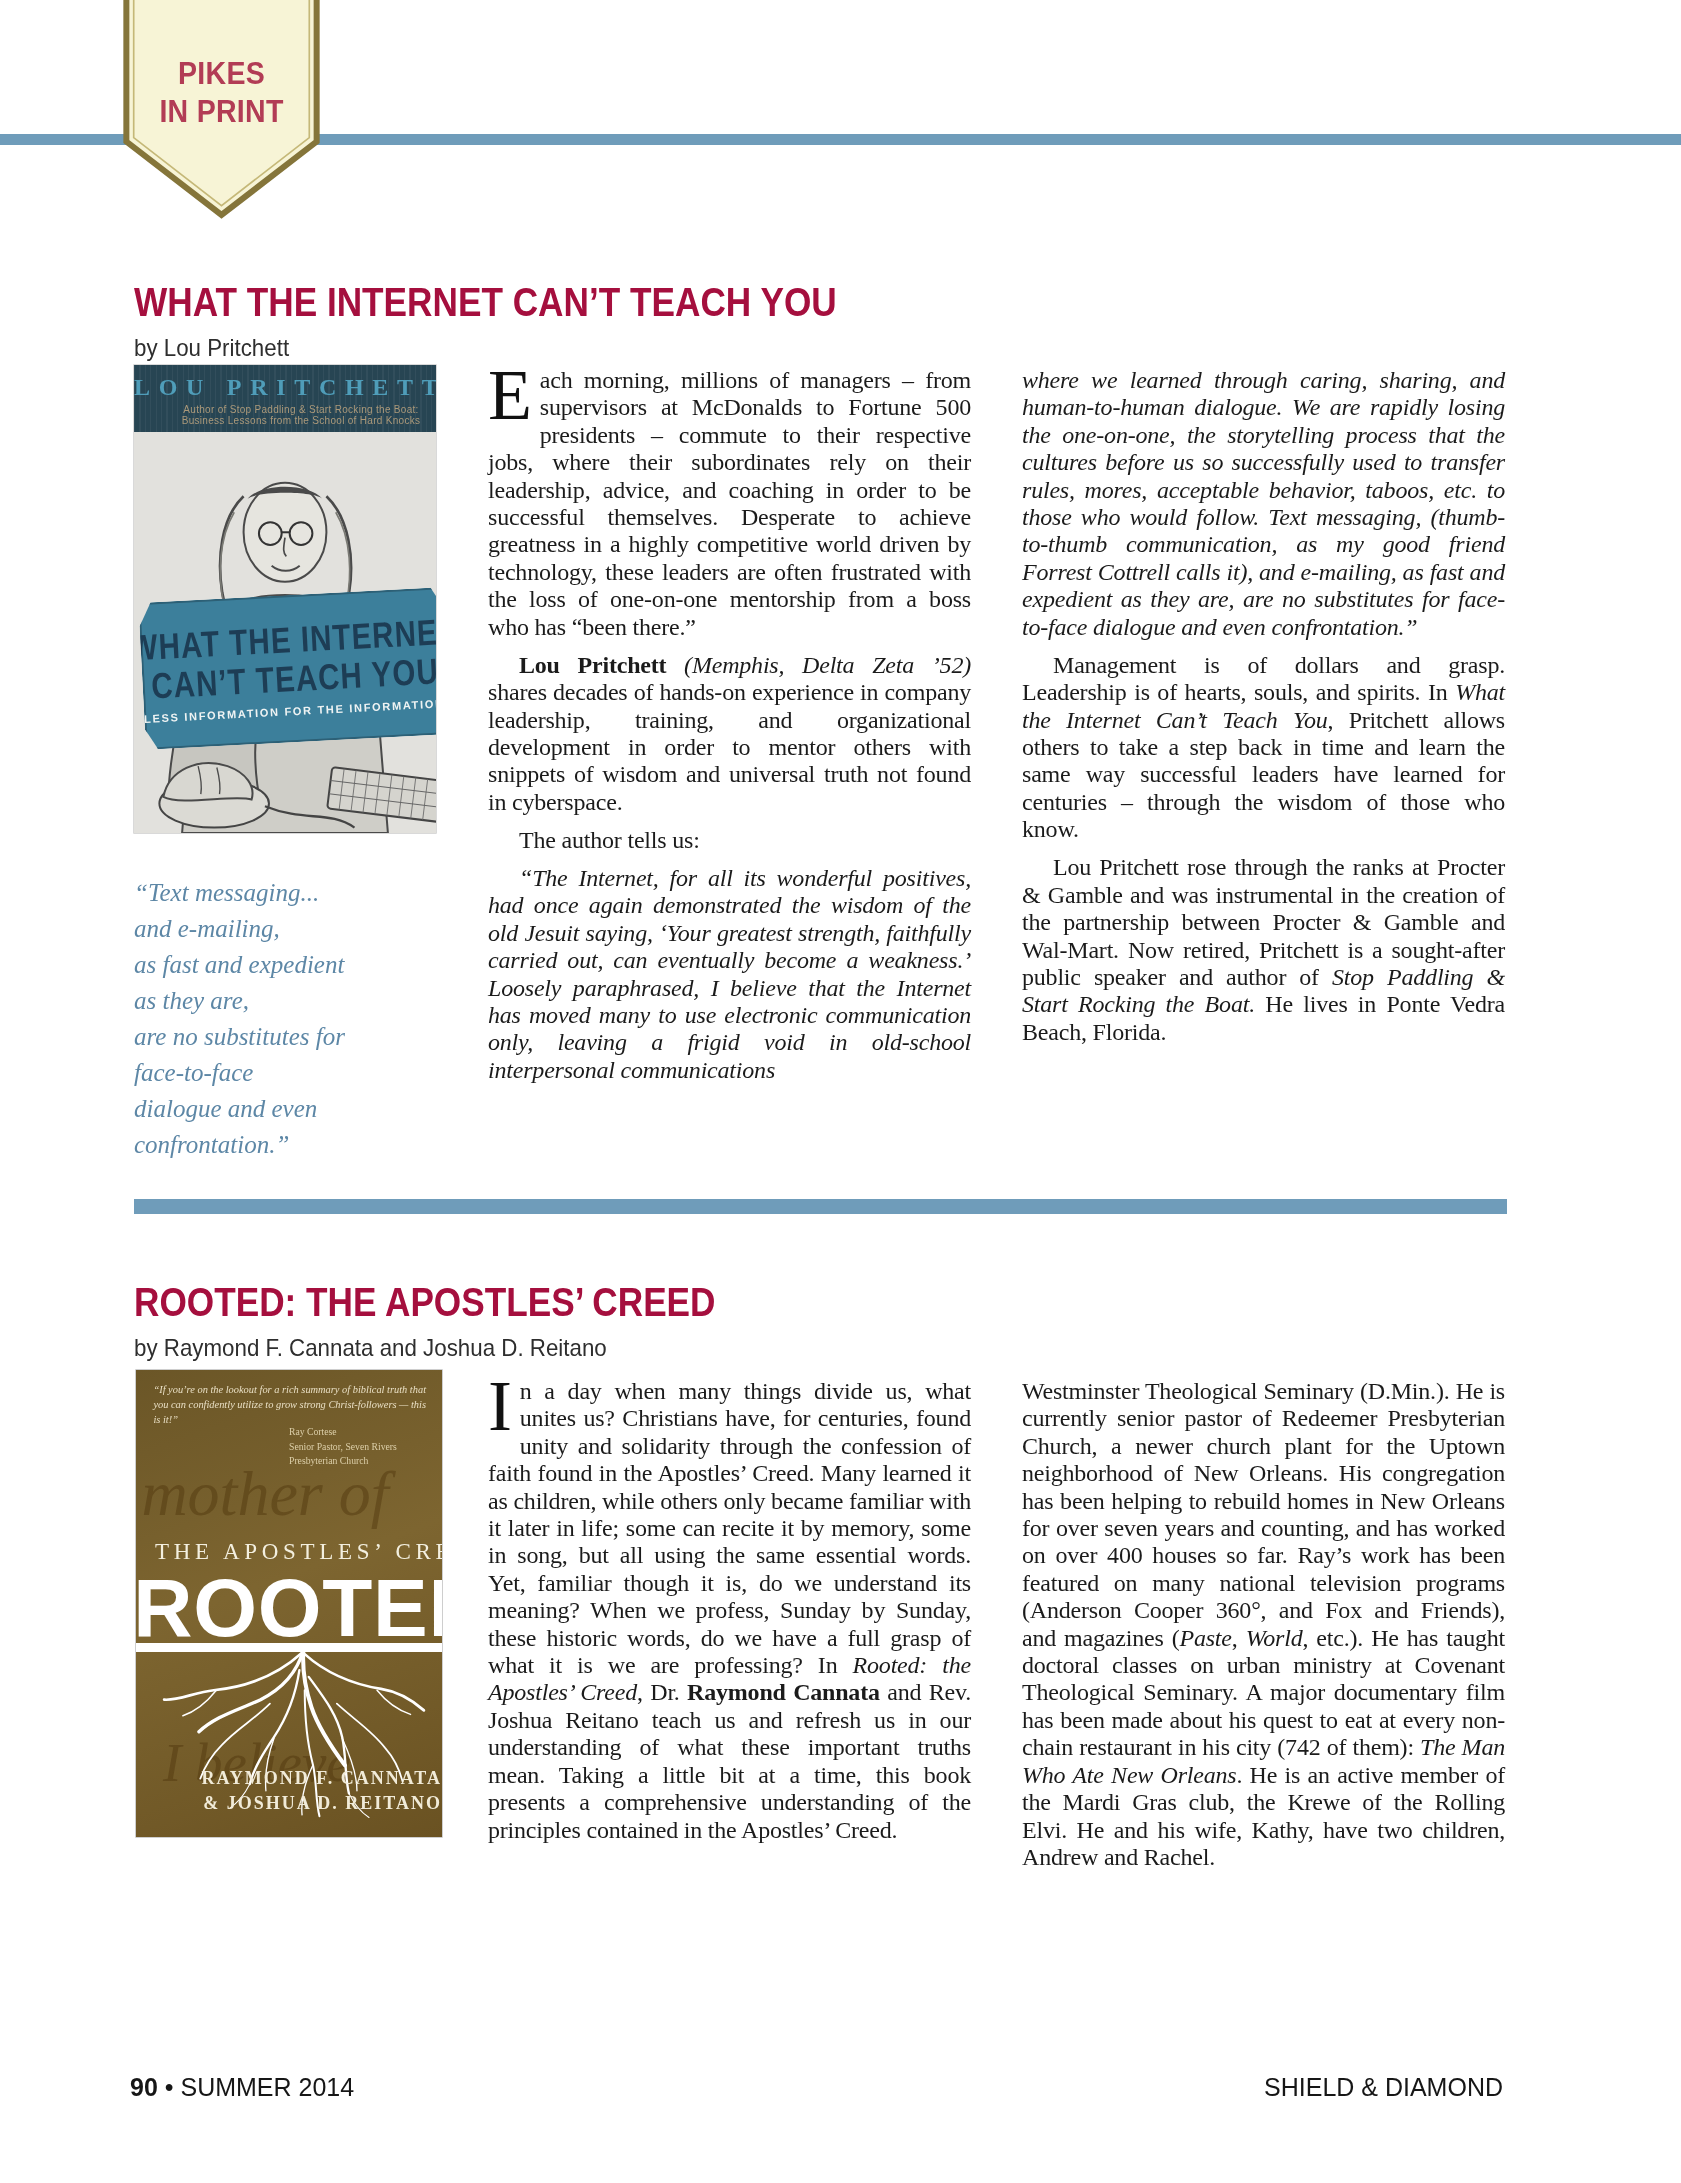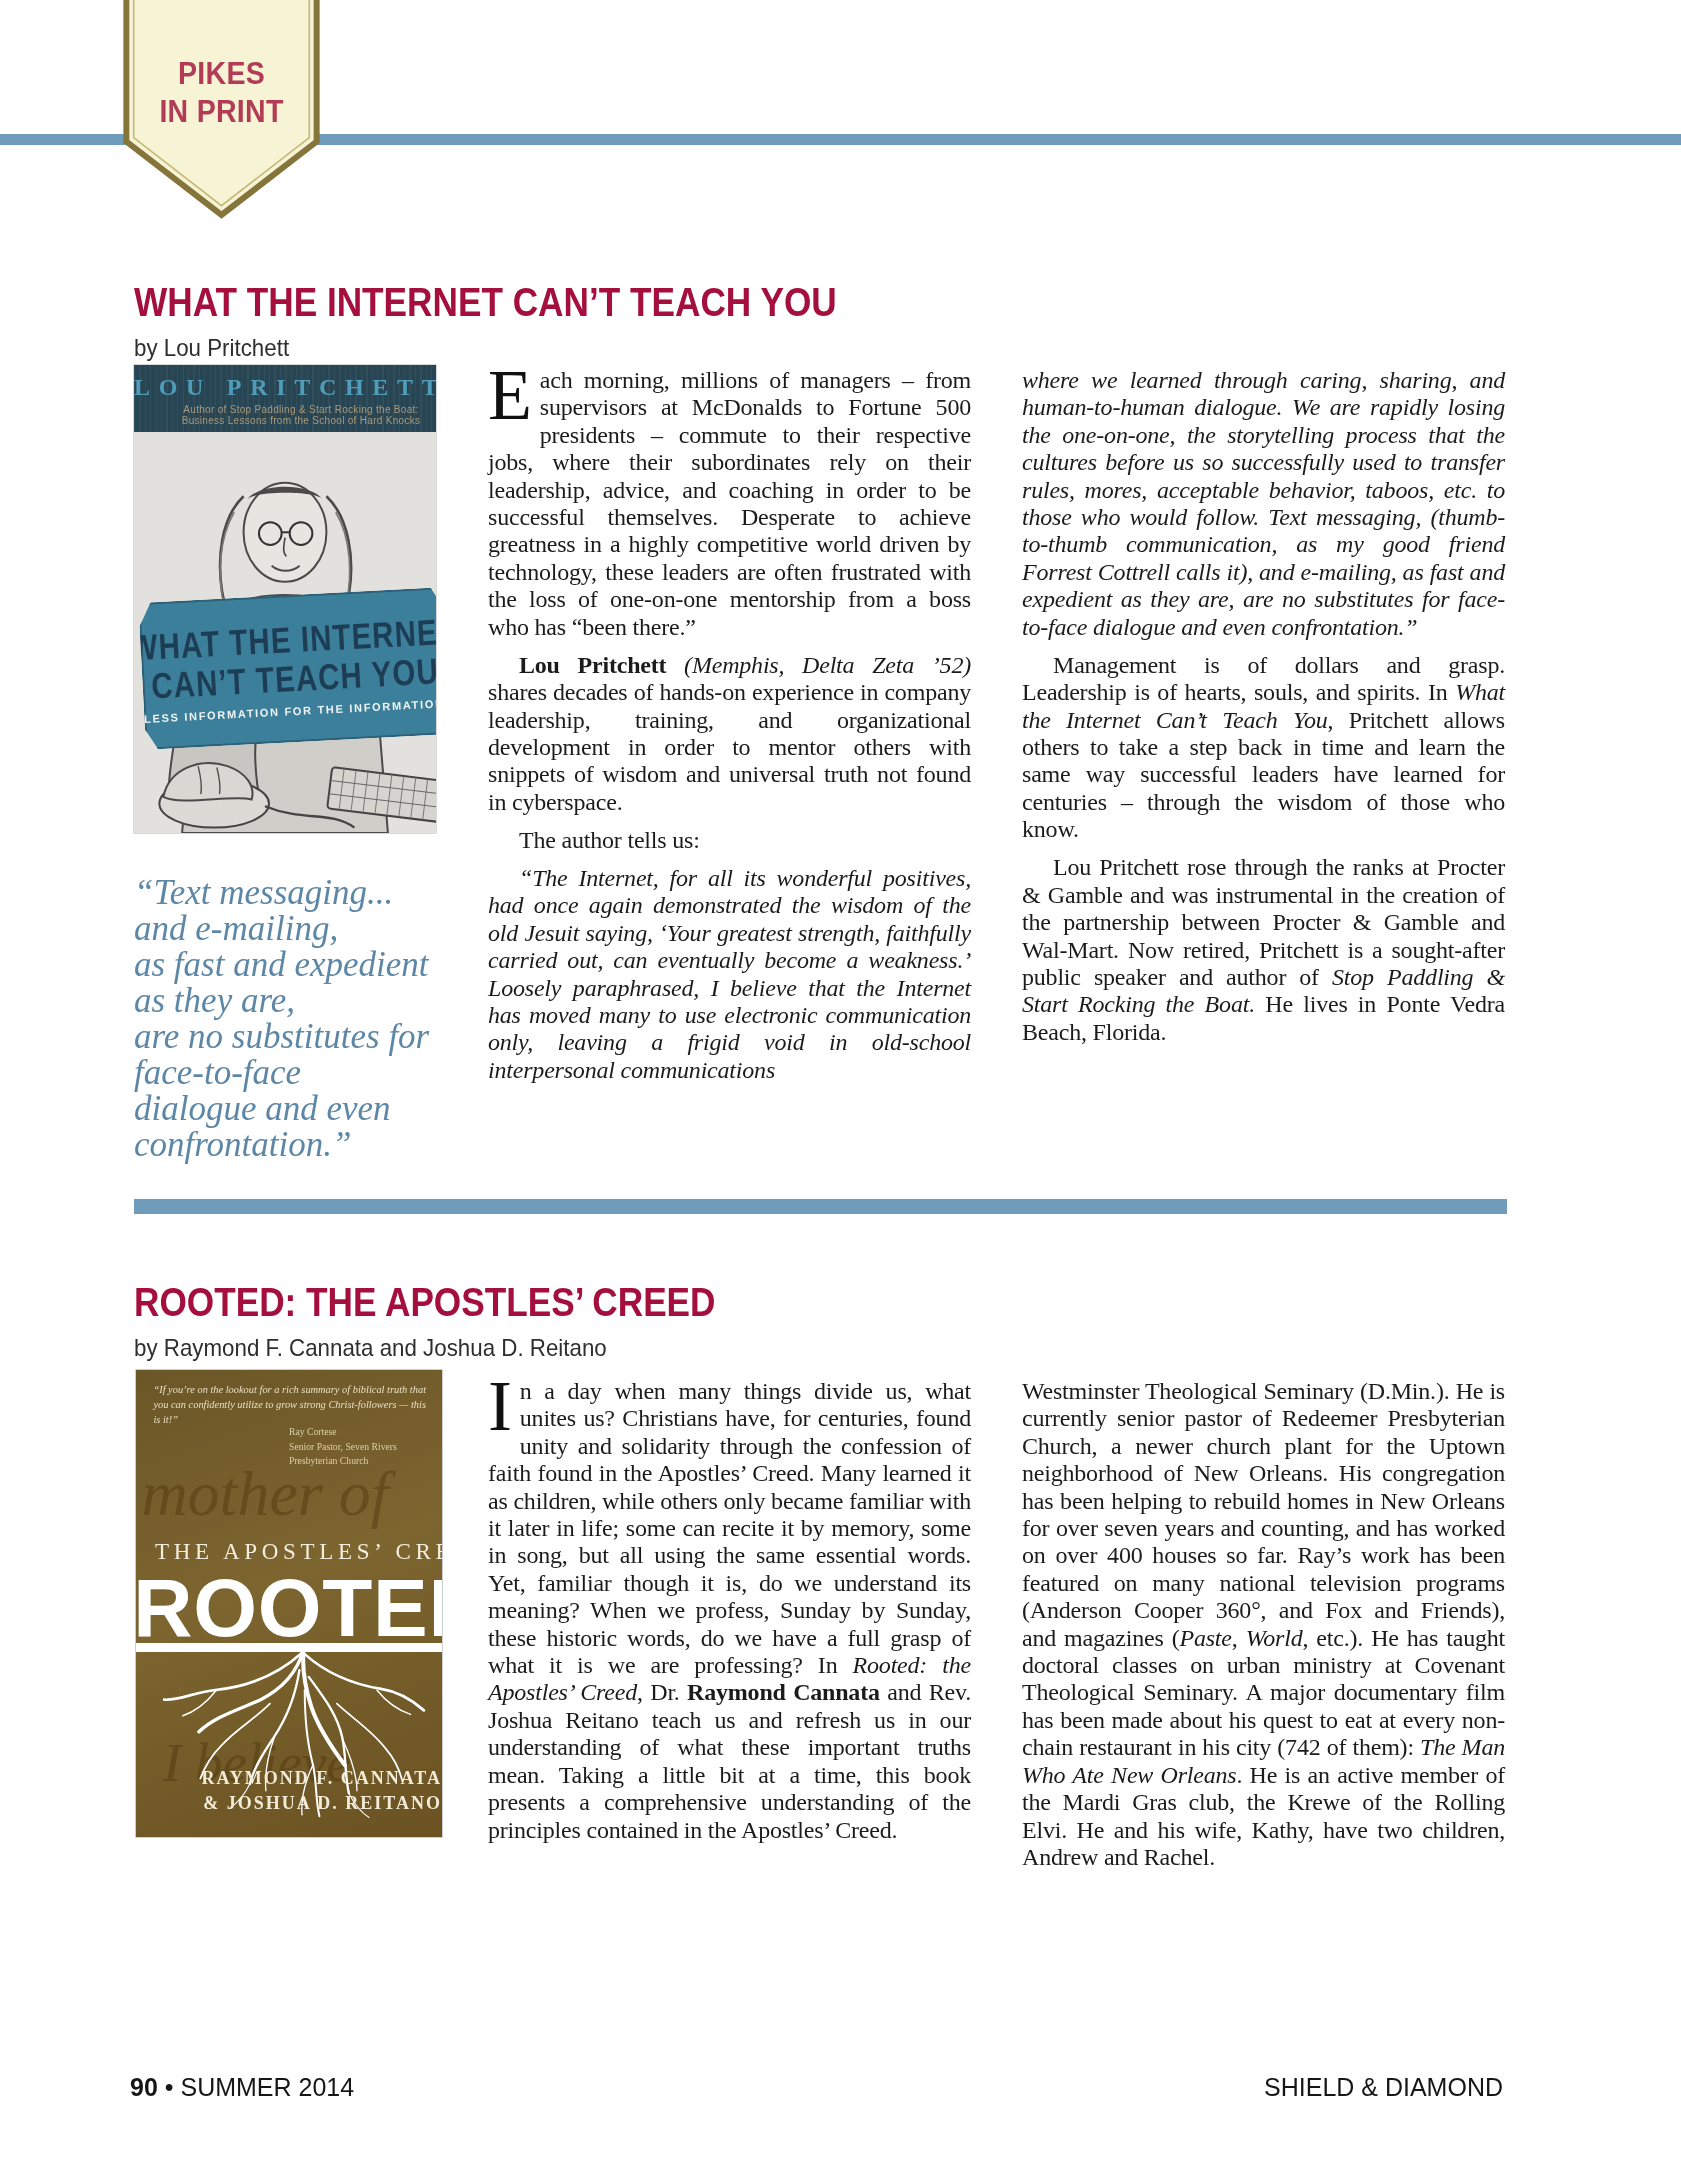--- a/index.html
+++ b/index.html
@@ -28,21 +28,21 @@
   .col{position:absolute;width:483px;text-align:justify;font-size:24px;line-height:27.4px;
         letter-spacing:-0.2px;color:#1b1b1b;}
   .col p{margin:0 0 10.7px 0;text-indent:31px;}
   .col p.nofirst{text-indent:0;}
   .dropcap{float:left;font-size:72px;line-height:55px;padding:1.3px 8px 0 0;color:#111;}
   .it{font-style:italic;}
   .bd{font-weight:bold;}
 
   
   .pullquote{position:absolute;left:134px;top:875px;width:348px;font-style:italic;
-        font-size:35px;line-height:36px;color:#5d87a6;}
+        font-size:25px;line-height:36px;color:#5d87a6;}
 
   
   .divider{position:absolute;left:134px;top:1199px;width:1373px;height:14.7px;background:#6f9cba;}
 
   
   .footer{position:absolute;left:130px;top:2073px;width:1373px;display:flex;
         justify-content:space-between;font-family:"Liberation Sans", sans-serif;font-size:25px;color:#161616;}
   .footer .bd{font-weight:bold;}
 
   

